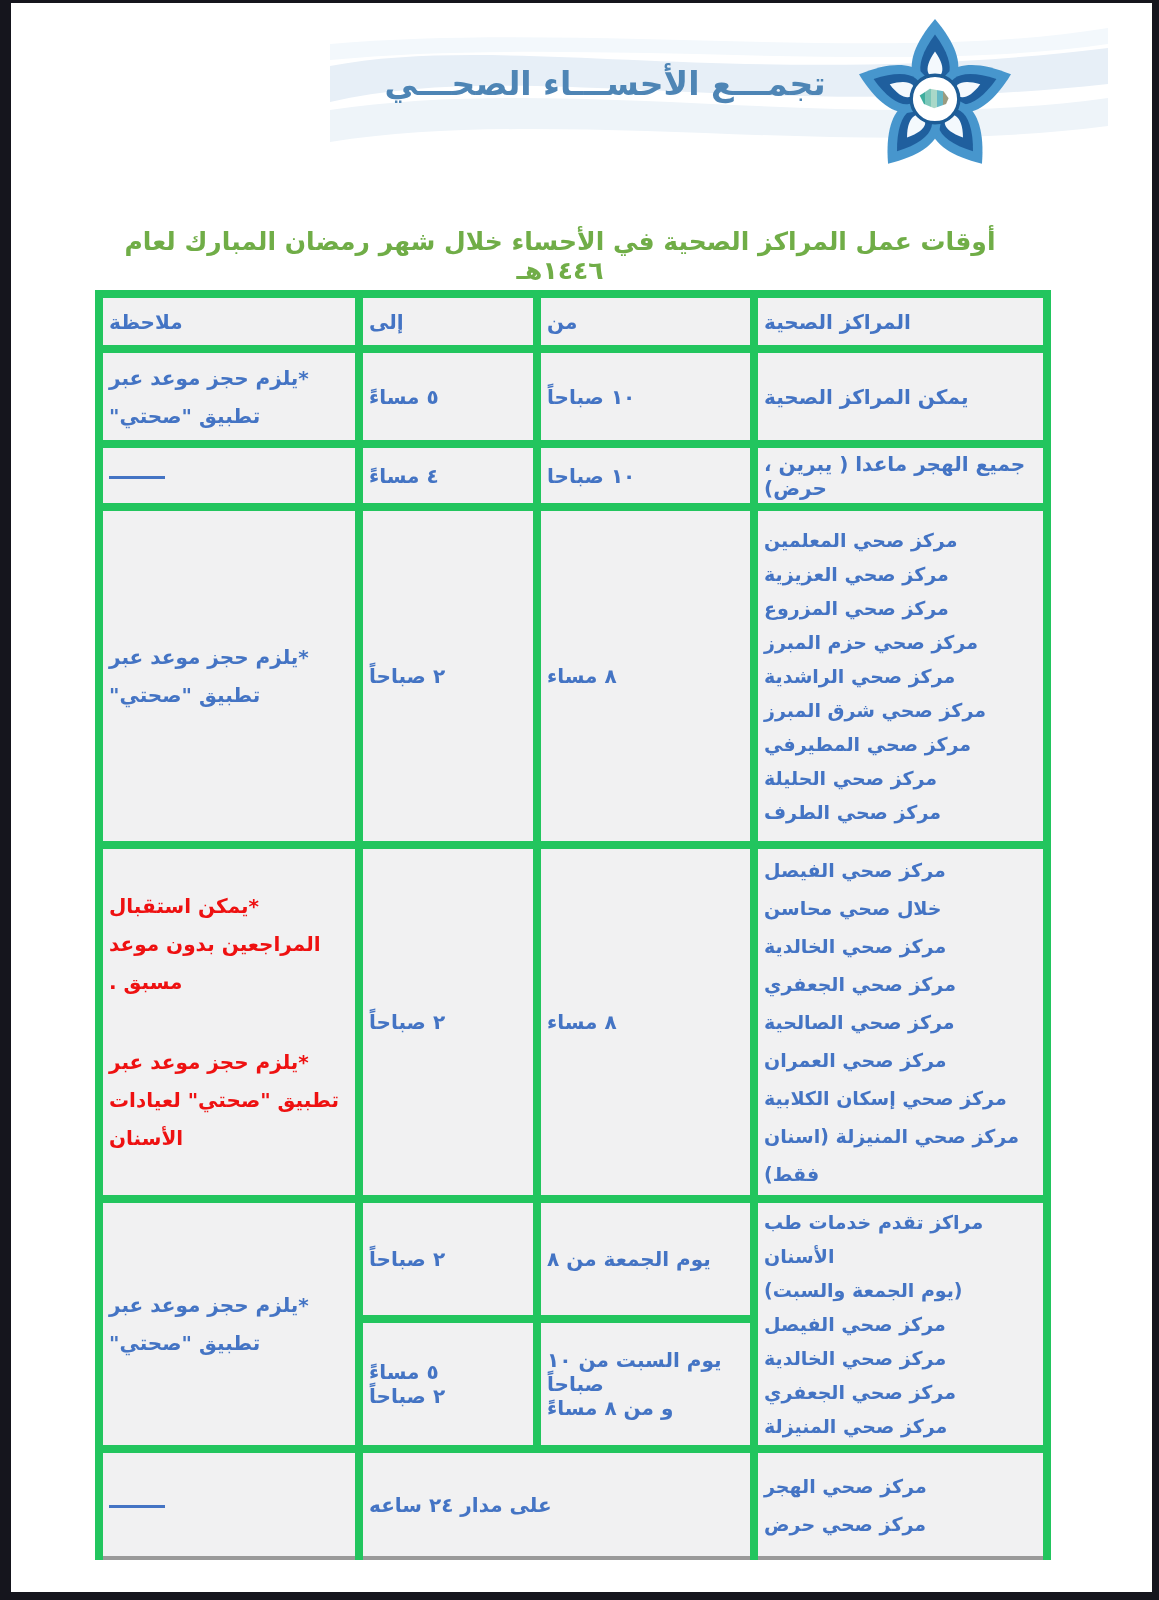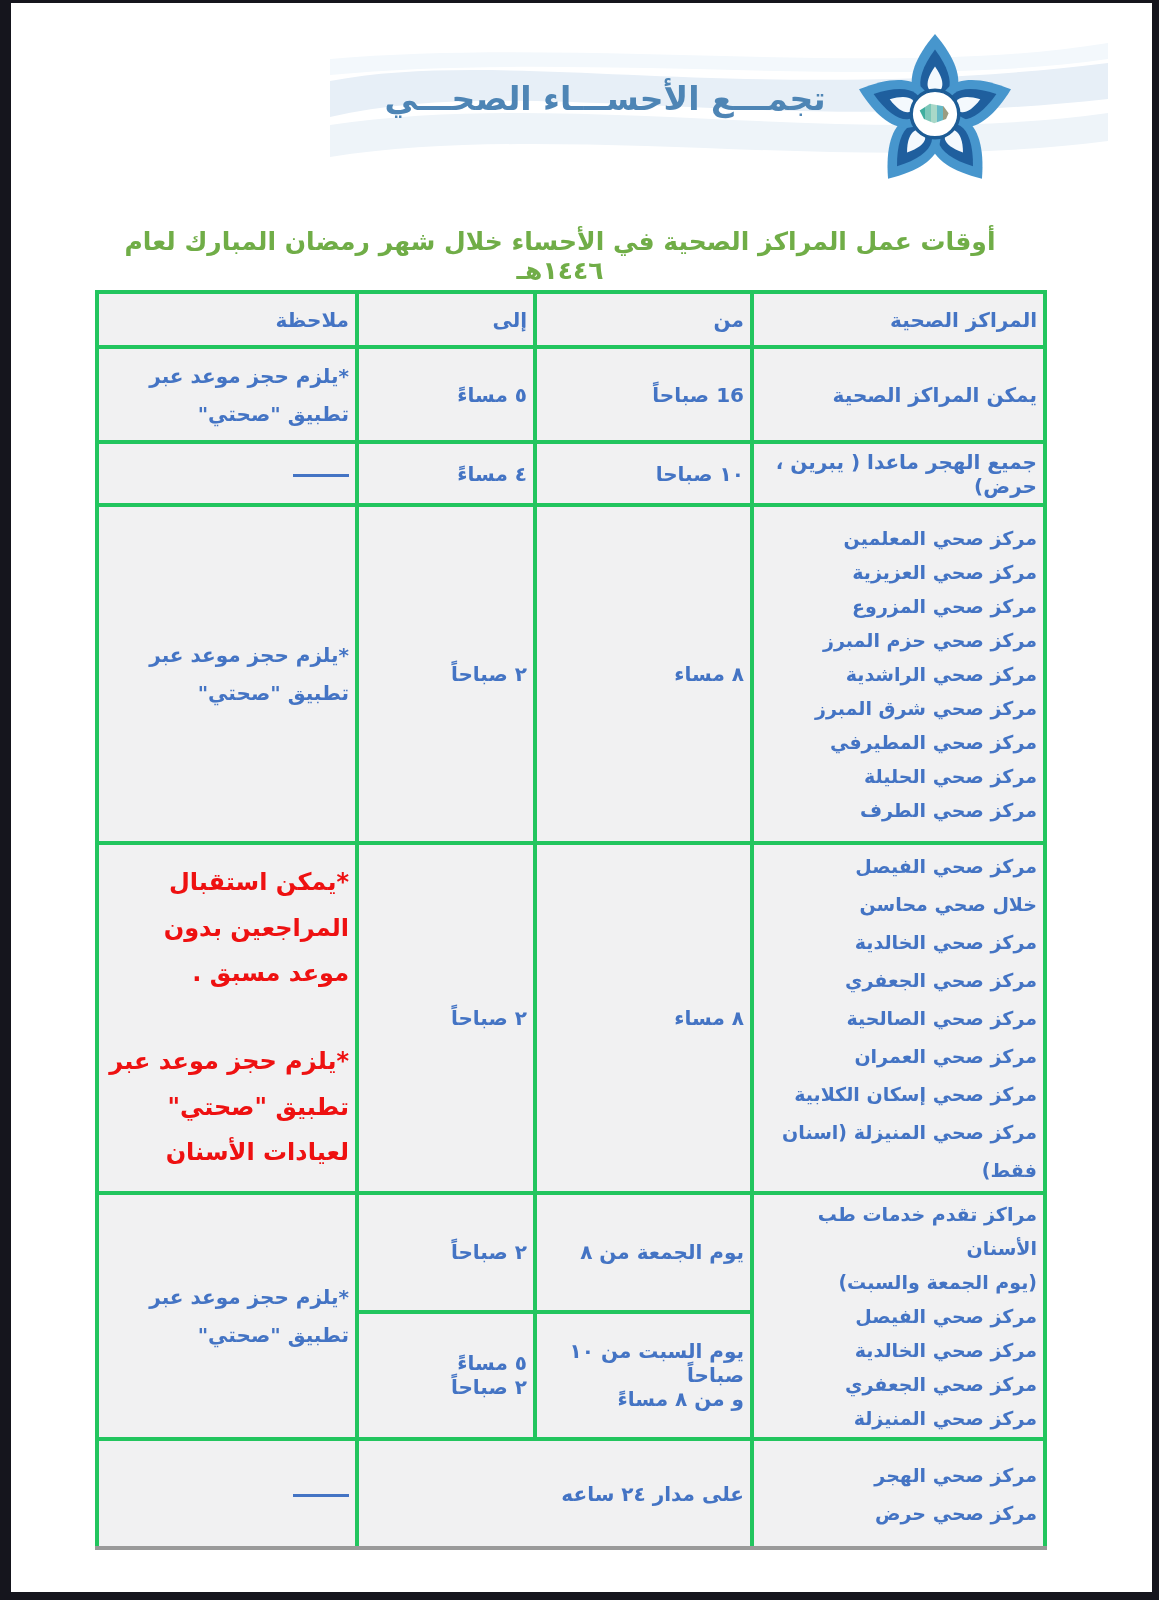--- a/index.html
+++ b/index.html
@@ -8,51 +8,51 @@
     font-family:"DejaVu Sans", sans-serif;overflow:hidden;
   }
   
   .edge{position:absolute;background:#15151d;z-index:50;}
   .edge-left{left:0;top:0;width:11px;height:1600px;}
   .edge-top{left:0;top:0;width:1159px;height:3px;}
   .edge-right{right:0;top:0;width:7px;height:1600px;}
   .edge-bottom{left:0;bottom:0;width:1159px;height:8px;}
 
   
-  .banner{position:absolute;left:330px;top:29px;width:778px;height:172px;}
+  .banner{position:absolute;left:330px;top:14px;width:778px;height:172px;}
   .banner .waves{position:absolute;left:0;top:0;width:100%;height:100%;}
   .org-text{position:absolute;left:40px;top:52px;width:470px;text-align:center;}
   .org-ar{color:#4e85b5;font-size:33px;font-weight:bold;direction:rtl;line-height:1.1;}
   .org-en{color:#2e6ba0;font-size:28px;font-weight:bold;letter-spacing:1px;line-height:1.15;}
   .logo{position:absolute;left:500px;top:0px;width:210px;height:170px;}
 
   
   .doc-title{
     position:absolute;left:86px;top:227px;width:948px;text-align:center;
     direction:rtl;color:#70ad47;font-size:25px;font-weight:bold;
   }
 
   
   table.sched{
     position:absolute;left:95px;top:290px;width:948px;
     border-collapse:collapse;direction:rtl;background:#f1f1f2;
     table-layout:fixed;
   }
   table.sched td,table.sched th{
-    border:4px solid #22c55e;text-align:right;vertical-align:middle;
+    border:8px solid #22c55e;text-align:left;vertical-align:middle;
     color:#4474c4;font-weight:bold;font-size:20px;padding:2px 6px;
   }
   table.sched tr:last-child td{border-bottom:4px solid #9a9a9a;}
   .col-centers{width:293px;}
   .col-from{width:217px;}
   .col-to{width:178px;}
   .col-note{width:260px;}
   .centers-list div{line-height:34px;font-size:19px;}
   .centers-list.loose div{line-height:38px;}
-  .note-red{color:#ee1111;font-size:24px;line-height:1.9;}
+  .note-red{color:#ee1111;font-size:20px;line-height:1.9;}
   .note-stack{display:flex;flex-direction:column;justify-content:center;gap:42px;}
   .note-line{display:inline-block;width:56px;border-top:3px solid #4474c4;vertical-align:middle;}
   .two-slot{display:flex;flex-direction:column;justify-content:space-between;
     height:100%;box-sizing:border-box;padding:16px 0;}
   .cell-fill{height:100%;}
 </style>
 </head>
 <body>
 
 <div class="edge edge-left"></div>
@@ -113,21 +113,21 @@
   <tbody>
       <tr style="height:55px;">
     <th>المراكز الصحية</th>
     <th>من</th>
     <th>إلى</th>
     <th>ملاحظة</th>
   </tr>
 
   <tr style="height:95px;">
     <td>يمكن المراكز الصحية</td>
-    <td>16 صباحاً</td>
+    <td>١٠ صباحاً</td>
     <td>٥ مساءً</td>
     <td class="note-red">*يلزم حجز موعد عبر تطبيق "صحتي"</td>
   </tr>
 
   <tr style="height:63px;">
     <td>جميع الهجر ماعدا ( يبرين ، حرض)</td>
     <td>١٠ صباحا</td>
     <td>٤ مساءً</td>
     <td><span class="note-line"></span></td>
   </tr>

